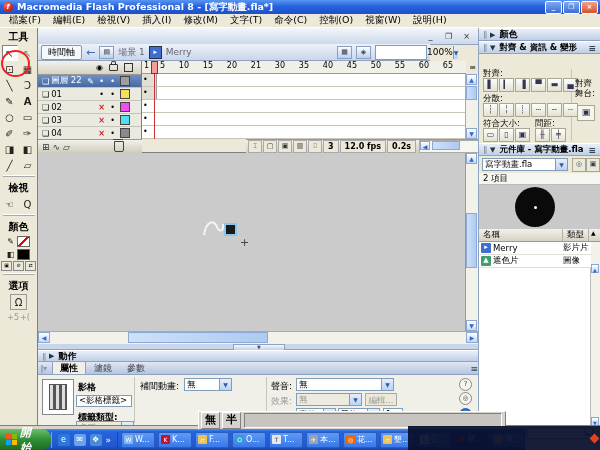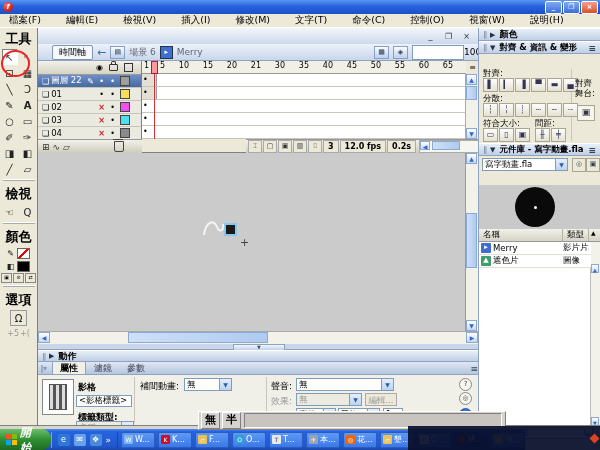--- a/index.html
+++ b/index.html
@@ -11,48 +11,48 @@
   .titlebar{left:0;top:0;width:600px;height:14px;display:flex;align-items:center;gap:4px;
     background:linear-gradient(180deg,#5A96F2 0%,#2663DE 45%,#1C50C8 100%);color:#fff;
     font-weight:bold;font-size:9.5px;padding-left:3px;box-sizing:border-box;}
   .flashlogo{width:10px;height:10px;border-radius:50%;background:radial-gradient(circle at 35% 30%,#ff6a5e,#C81E14 70%);
     color:#fff;font-size:7px;line-height:10px;text-align:center;font-style:italic;}
   .wbtns{margin-left:auto;display:flex;gap:1px;padding-right:2px;}
   .wbtn{width:15px;height:11px;font-size:7px;line-height:10px;text-align:center;color:#fff;
     background:linear-gradient(#7FA8EF,#3A6FD8);border:1px solid #fff;border-radius:2px;}
   .wbtn.close{background:linear-gradient(#F2A08C,#D8502A);}
   .menubar{left:0;top:14px;width:600px;height:14px;background:#ECE9D8;border-bottom:1px solid #fff;
-    display:flex;align-items:center;gap:15px;padding-left:4px;box-sizing:border-box;font-size:9.5px;}
+    display:flex;align-items:center;gap:2px;padding-left:4px;box-sizing:border-box;font-size:9.5px;}
   .menuitem{padding:0 5px;}
   
   .toolbox{left:0;top:28px;width:38px;height:397px;background:#ECE9D8;border-right:1px solid #808080;
     box-sizing:border-box;display:flex;flex-direction:column;align-items:center;}
-  .tb-title{font-size:13px;font-weight:bold;margin:2px 0 1px;}
+  .tb-title{font-size:10px;font-weight:bold;margin:2px 0 1px;}
   .toolgrid{display:grid;grid-template-columns:16px 16px;grid-auto-rows:16px;gap:0 2px;}
   .tool{display:flex;align-items:center;justify-content:center;font-size:10px;color:#222;}
   .tool.pressed{background:#fff;border:1px solid;border-color:#808080 #fff #fff #808080;}
   .tb-sep{width:32px;border-top:1px solid #fff;border-bottom:1px solid #aaa;margin:2px 0;}
   .swatchrow{display:flex;align-items:center;gap:3px;height:13px;}
   .swatch{width:11px;height:9px;border:1px solid #666;background:#fff;}
   .swatch.none{background:linear-gradient(135deg,transparent 44%,#E00 44%,#E00 56%,transparent 56%),#fff;}
   .swatch.black{background:#000;}
   .minirow{display:flex;gap:1px;}
   .minibtn{width:9px;height:8px;border:1px solid #888;background:#ECE9D8;font-size:5px;line-height:7px;text-align:center;}
   .graytool{color:#999;font-size:8px;}
   .annotation-circle{left:1px;top:50px;width:25px;height:23px;border:2px solid #E22;border-radius:50%;z-index:50;}
   
   .docarea{left:38px;top:28px;width:440px;height:397px;background:#ECE9D8;box-sizing:border-box;}
   .tabrow{left:0;top:0;width:440px;height:16px;background:linear-gradient(#F4F6FA,#CCD9EC);
     border-bottom:1px solid #90A4C0;display:flex;align-items:flex-end;}
   .doctab{height:14px;margin-left:2px;padding:0 8px;background:#ECE9D8;border:1px solid #90A4C0;border-bottom:none;
     border-radius:2px 2px 0 0;font-size:9px;line-height:14px;}
   .docctl{margin-left:auto;display:flex;gap:3px;padding:0 4px 2px;}
   .docctl span{font-size:8px;color:#333;width:13px;text-align:center;border:1px solid transparent;}
-  .editbar{left:0;top:16px;width:440px;height:17px;background:linear-gradient(#EDF2FA,#C9D6EA);
-    border-bottom:1px solid #8FA3C0;display:flex;align-items:center;gap:4px;padding:0 14px;box-sizing:border-box;}
+  .editbar{left:0;top:16px;width:392px;height:17px;background:linear-gradient(#EDF2FA,#C9D6EA);
+    border-bottom:1px solid #8FA3C0;display:flex;align-items:center;gap:4px;padding:0 3px;box-sizing:border-box;}
   .tl-toggle{height:13px;line-height:12px;padding:0 6px;background:#F6F8FC;border:1px solid #7F96B5;border-radius:2px;font-size:9px;}
   .backarrow{color:#3A6EA5;font-size:11px;}
   .ebico{width:13px;height:11px;background:linear-gradient(#FBFDFF,#BCD0EE);border:1px solid #8AA0C2;
     font-size:7px;line-height:10px;text-align:center;color:#345;}
   .eblabel{color:#667;font-size:9px;}
   .mcchip{width:11px;height:11px;background:#3E6FD0;border:1px solid #234;color:#fff;font-size:7px;line-height:10px;text-align:center;}
   .zoombox{margin-left:0;width:50px;height:13px;background:#fff;border:1px solid #7F9DB9;display:flex;align-items:center;font-size:9px;}
   .zoombox .val{flex:1;padding-left:3px;margin-left:48px;}
   .arr{width:11px;height:100%;background:linear-gradient(#E6EEFB,#BCD3F5);border-left:1px solid #7F9DB9;
     display:flex;align-items:center;justify-content:center;color:#2A5EA5;font-size:6px;}
@@ -205,20 +205,21 @@
     letter-spacing:-0.5px;padding-right:2px;box-sizing:border-box;gap:2px;}
   .wmred{width:7px;height:7px;background:#D42;transform:rotate(45deg);flex:none;}
 </style>
 </head>
 <body>
 
 <div id="screen">
 
   <div class="abs titlebar">
     <span class="flashlogo">f</span>
+    <span>Macromedia Flash Professional 8 - [寫字動畫.fla*]</span>
     <span class="wbtns">
       <span class="wbtn">_</span>
       <span class="wbtn">❐</span>
       <span class="wbtn close">×</span>
     </span>
   </div>
 
   <div class="abs menubar">
     <span class="menuitem">檔案(F)</span>
     <span class="menuitem">編輯(E)</span>
@@ -289,21 +290,21 @@
         <span>_</span>
         <span>❐</span>
         <span>×</span>
       </span>
     </div>
 
     <div class="abs editbar">
       <span class="tl-toggle">時間軸</span>
       <span class="backarrow">←</span>
       <span class="ebico">▤</span>
-      <span class="eblabel">場景 6</span>
+      <span class="eblabel">場景 1</span>
       <span class="mcchip">▸</span>
       <span class="eblabel">Merry</span>
       <span style="flex:1"></span>
       <span class="ebico">▦</span>
       <span class="ebico">◈</span>
       <span class="zoombox">
         <span class="val">100%</span>
         <span class="arr">▼</span>
       </span>
     </div>
@@ -553,20 +554,21 @@
       <span style="font-size:8.5px">元件庫 - 寫字動畫.fla</span>
       <span class="pmenu">≡</span>
     </div>
     <div class="rp" style="top:128px;height:269px;background:#ECE9D8">
       <span class="libcombo">
         <span class="val" style="flex:1;padding-left:2px">寫字動畫.fla</span>
         <span class="arr">▼</span>
       </span>
       <span class="libtool" style="left:93px">◎</span>
       <span class="libtool" style="left:107px">▣</span>
+      <div class="libcount">2 項目</div>
       <div class="libpreview">
         <span class="libcircle"></span>
       </div>
       <div class="libhead">
         <span class="libcol" style="width:84px">名稱</span>
         <span class="libcol" style="width:26px">類型</span>
         <span style="padding-left:2px;font-size:6px">▲</span>
       </div>
       <div class="liblist">
         <div class="librow" style="top:0">

